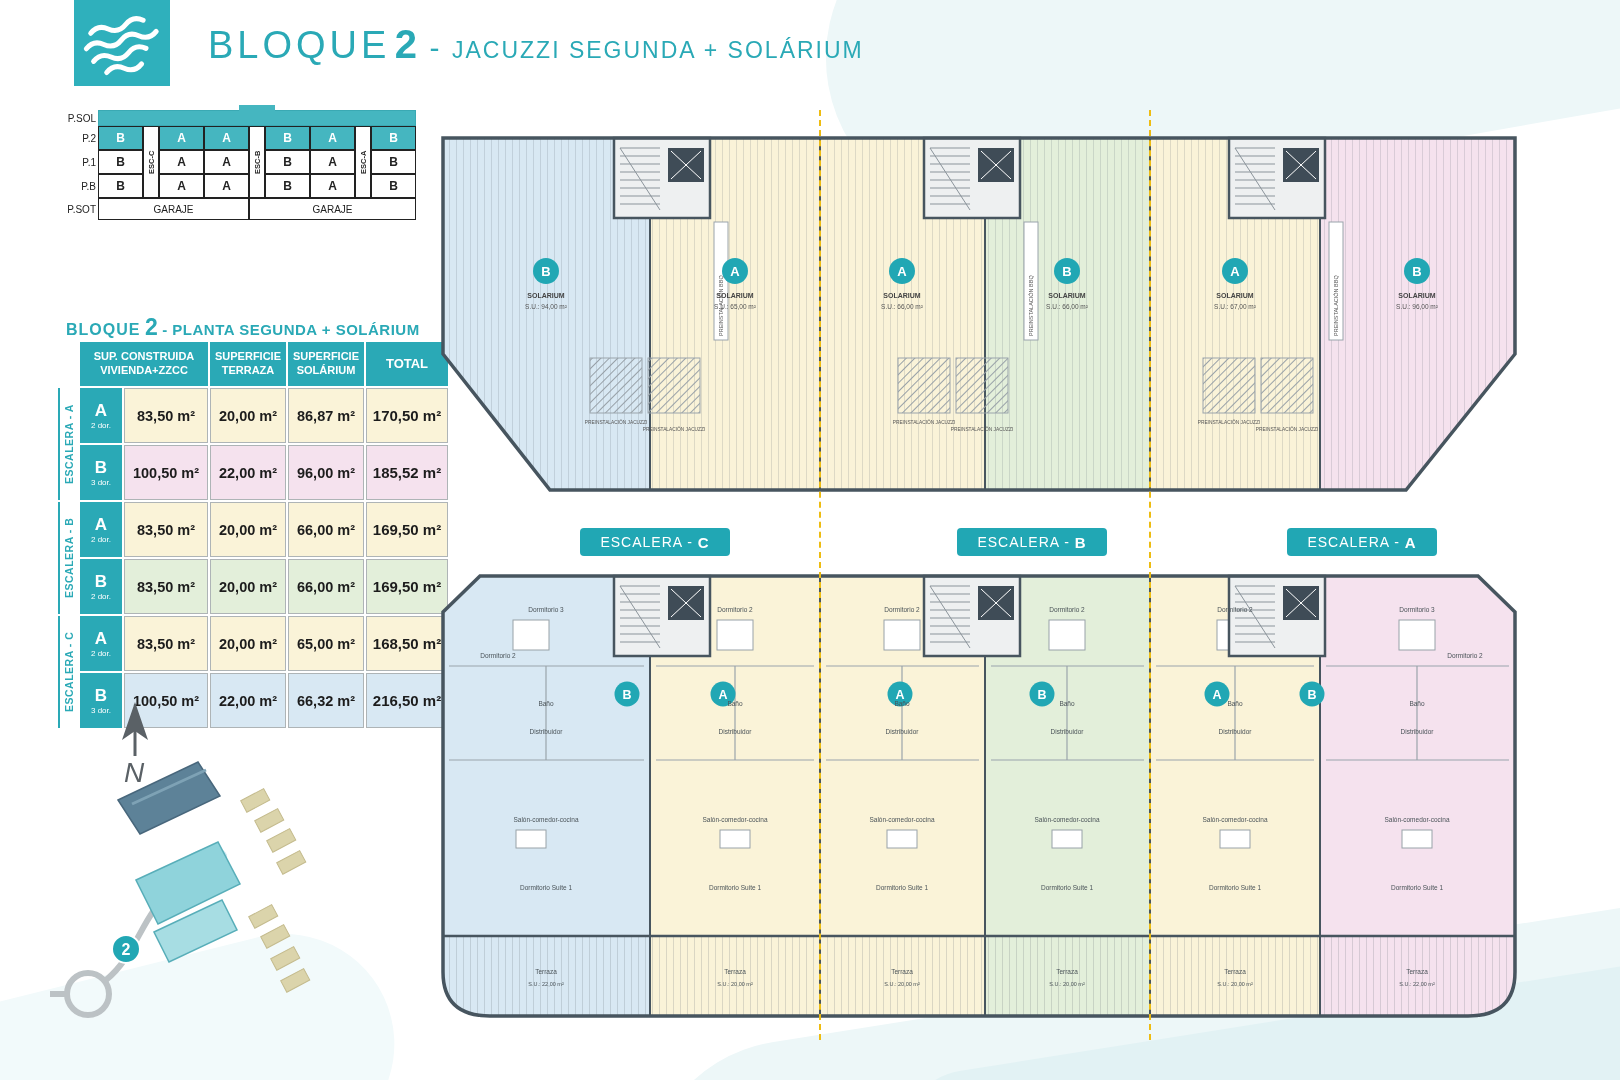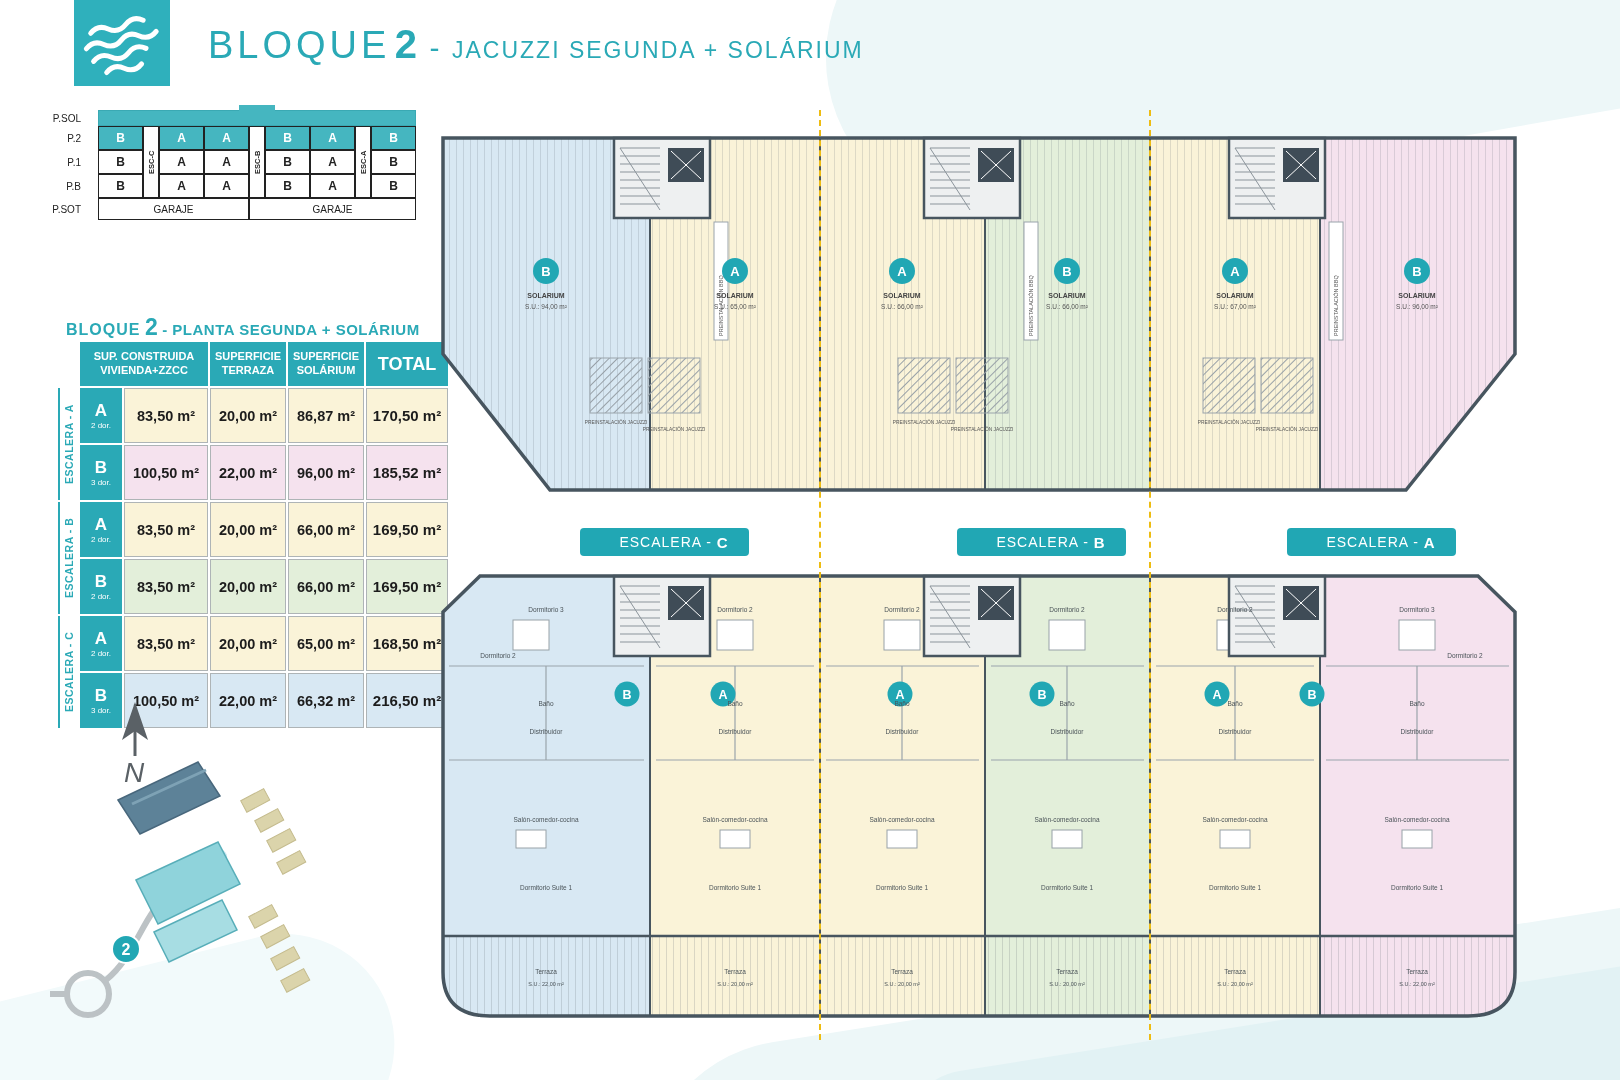--- a/index.html
+++ b/index.html
@@ -18,21 +18,21 @@
   .titlebox{left:208px;top:22px;white-space:nowrap;color:#2aa9b6;}
   .t-main{font-size:38px;letter-spacing:4px;font-weight:400;}
   .t-num{font-size:40px;font-weight:700;}
   .t-sep{font-size:30px;margin:0 8px;}
   .t-sub{font-size:23px;letter-spacing:2px;font-weight:400;}
 
   
   .secdia{left:58px;top:110px;display:grid;
           grid-template-columns:40px 45px 16px 45px 45px 16px 45px 45px 16px 45px;
           grid-template-rows:16px 24px 24px 24px 22px;}
-  .secdia .flab{font-size:10px;color:#222;text-align:right;padding-right:17px;
+  .secdia .flab{font-size:10px;color:#222;text-align:right;padding-right:2px;
                 display:flex;align-items:center;justify-content:flex-end;}
   .secdia .cell{border:1px solid #222;display:flex;align-items:center;justify-content:center;
                 font-size:12px;font-weight:700;background:#fff;}
   .secdia .hl{background:#45b6c0;color:#fff;}
   .secdia .escv{font-size:7.5px;font-weight:700;writing-mode:vertical-rl;transform:rotate(180deg);
                 letter-spacing:0;}
   .secdia .bar{background:#45b6c0;position:relative;border:1px solid #3aa9b3;}
   .secdia .notch{position:absolute;top:-6px;left:50%;margin-left:-18px;width:36px;height:6px;background:#45b6c0;}
   .secdia .gar{font-size:10px;font-weight:400;}
 
@@ -63,21 +63,21 @@
   
   .compass{left:100px;top:698px;}
   .siteplan{left:46px;top:742px;}
 
   
   .plan-svg{display:block;}
   .dash{position:absolute;top:110px;height:930px;width:0;border-left:2px dashed #eebc12;z-index:3;}
   .dashA{left:819px;} .dashB{left:1149px;}
   .pill{position:absolute;top:528px;height:28px;width:150px;background:#21a7b4;color:#fff;
         display:flex;align-items:center;justify-content:center;border-radius:4px;
-        font-size:14px;letter-spacing:1px;z-index:4;font-weight:400;white-space:pre;padding-left:19px;}
+        font-size:14px;letter-spacing:1px;z-index:4;font-weight:400;white-space:pre;}
   .pill b{font-weight:700;font-size:15px;}
   .pillC{left:580px;} .pillB2{left:957px;} .pillA2{left:1287px;}
 
   svg text{font-family:"Liberation Sans",sans-serif;}
 </style>
 </head>
 <body>
 
 <div class="page">
 
@@ -154,21 +154,21 @@
       <span>VIVIENDA+ZZCC</span>
     </div>
     <div class="hcell" style="grid-column:4;grid-row:1">
       <span>SUPERFICIE</span>
       <span>TERRAZA</span>
     </div>
     <div class="hcell" style="grid-column:5;grid-row:1">
       <span>SUPERFICIE</span>
       <span>SOLÁRIUM</span>
     </div>
-    <div class="hcell" style="grid-column:6;grid-row:1;font-size:18px">TOTAL</div>
+    <div class="hcell" style="grid-column:6;grid-row:1;font-size:13px">TOTAL</div>
 
     <div class="gname" style="grid-row:2/4">ESCALERA - A</div>
     <div class="badge" style="grid-column:2;grid-row:2">
       <span class="bl">A</span>
       <span class="bd">2 dor.</span>
     </div>
     <div class="dcell tint-y" style="grid-column:3;grid-row:2">83,50 m²</div>
     <div class="dcell tint-y" style="grid-column:4;grid-row:2">20,00 m²</div>
     <div class="dcell tint-y" style="grid-column:5;grid-row:2">86,87 m²</div>
     <div class="dcell tot tint-y" style="grid-column:6;grid-row:2">170,50 m²</div>

